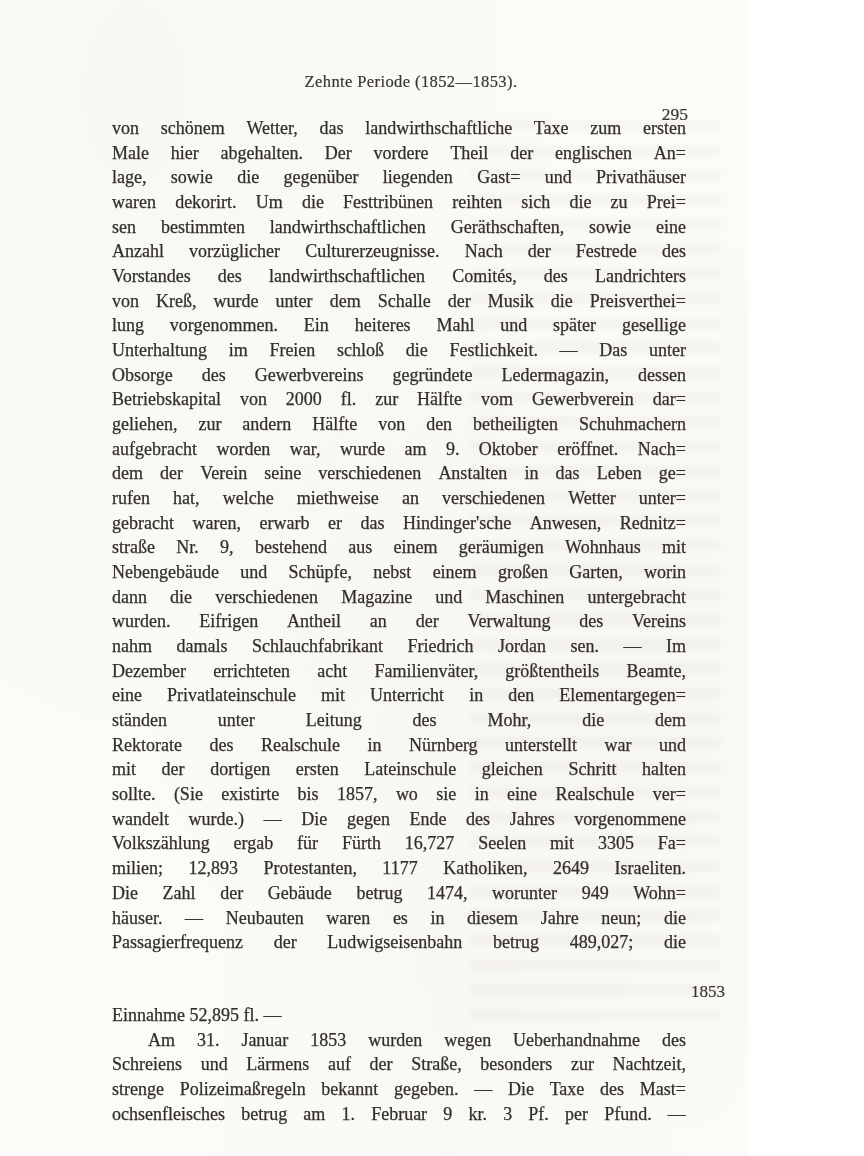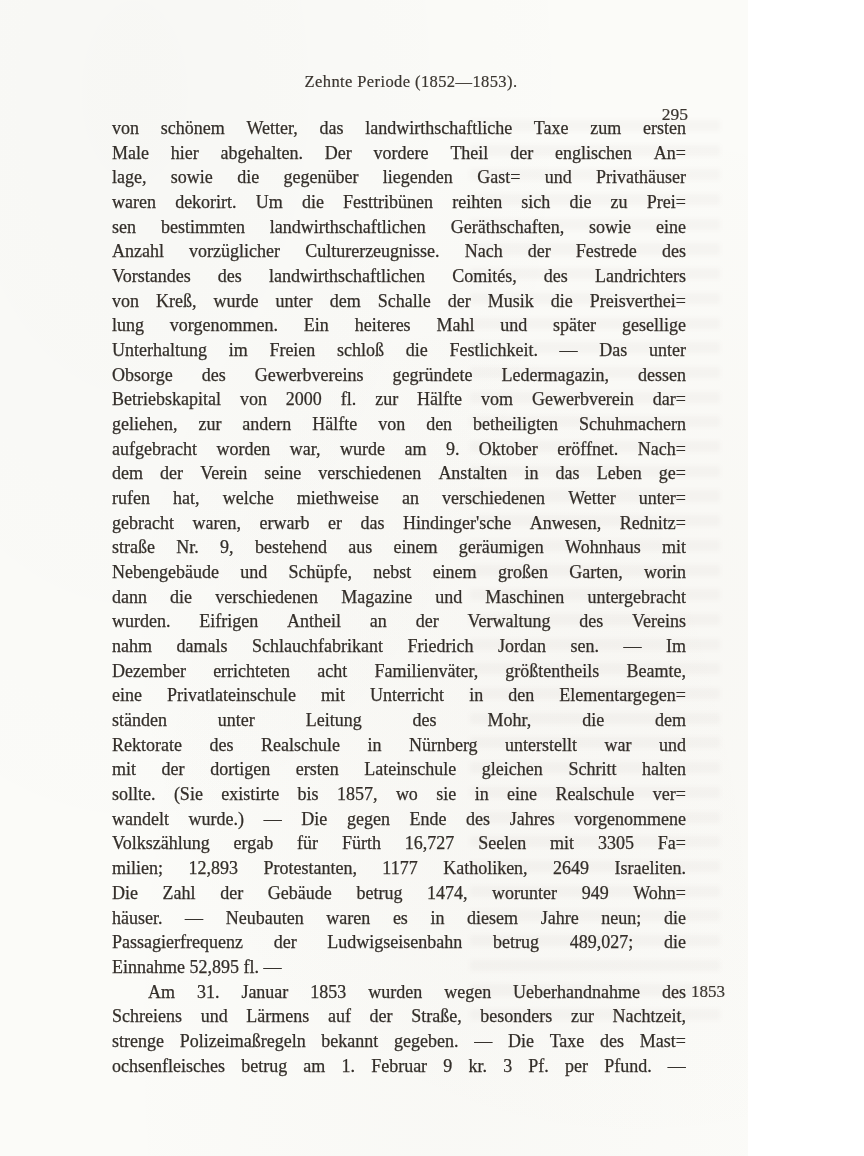--- a/index.html
+++ b/index.html
@@ -74,20 +74,21 @@
     white-space: pre;
   }
   .tl.just {
     display: flex;
     justify-content: space-between;
     align-items: baseline;
   }
   .tl.plain {
     display: block;
     text-align: left;
+    margin-top: 48px;
   }
   .tl.indent {
     padding-left: 36px;
   }
   .tl span { display: inline-block; }
   .margin-year {
     position: absolute;
     left: 691px;
     top: 980px;
     height: 24.68px;

